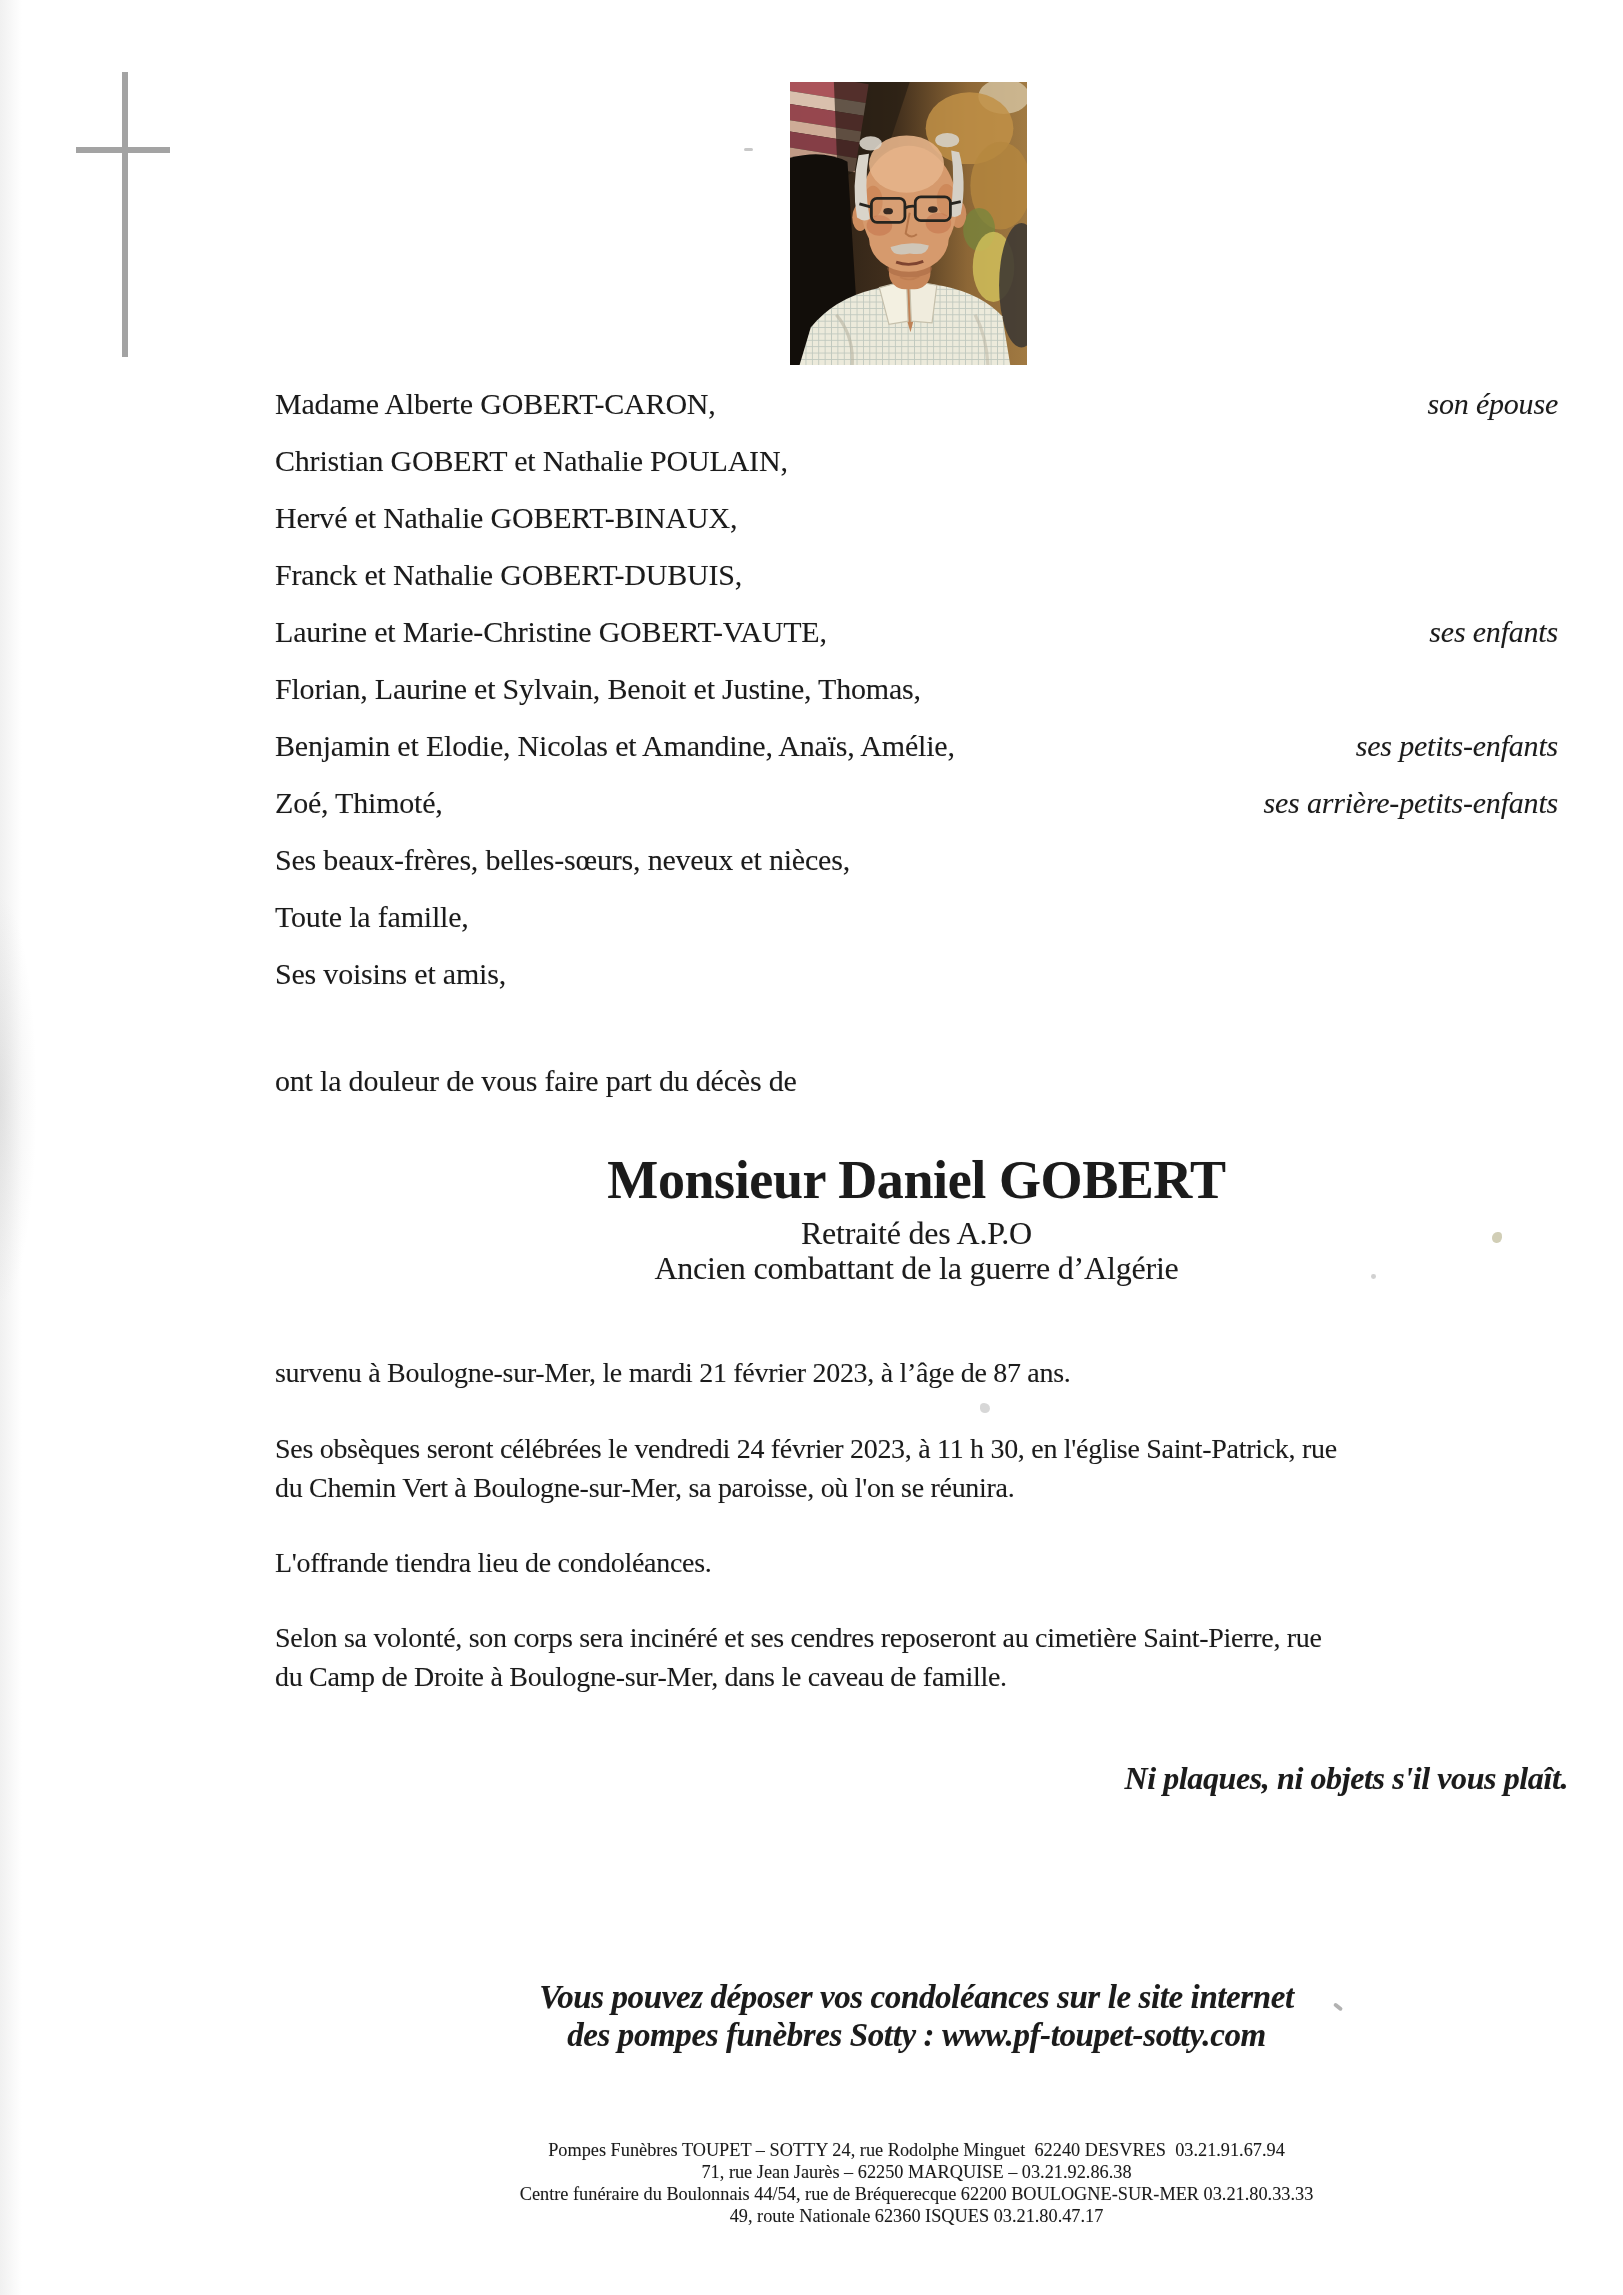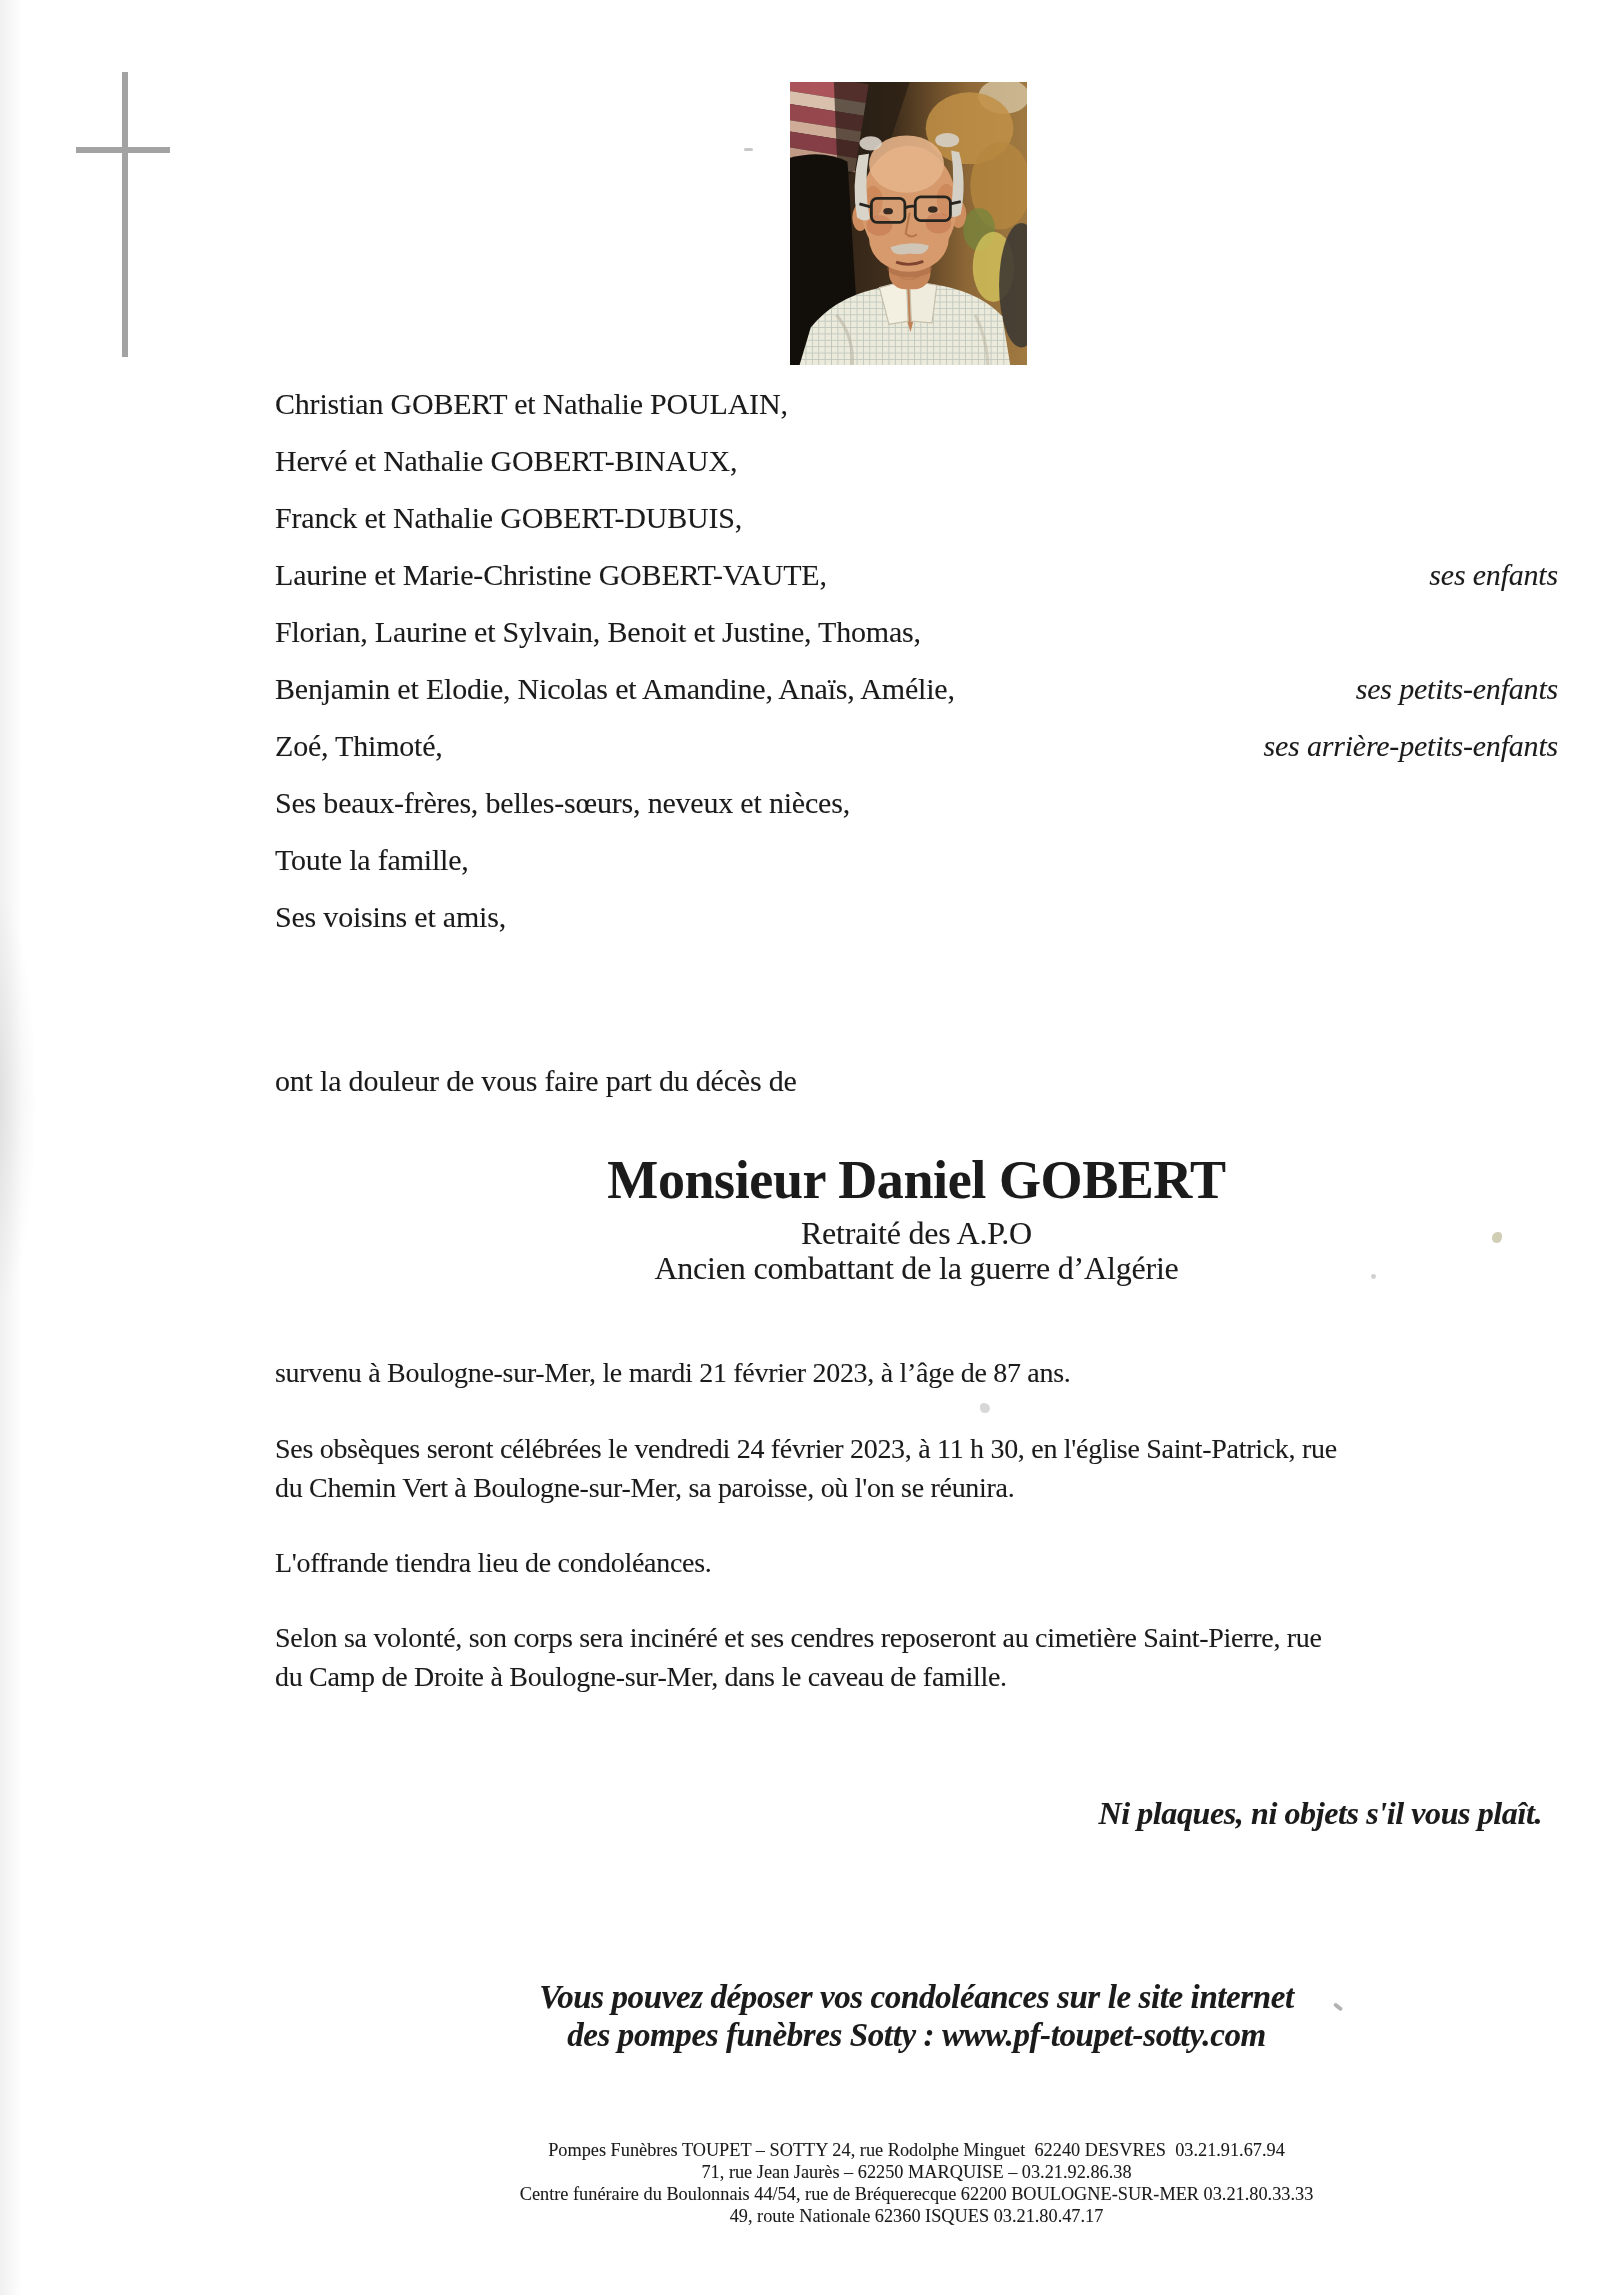--- a/index.html
+++ b/index.html
@@ -50,21 +50,21 @@
   .sub1{left:275px;top:1216px;width:1283px;text-align:center;font-size:32px;line-height:35px;}
   .sub2{left:275px;top:1251px;width:1283px;text-align:center;font-size:32px;line-height:35px;}
 
   .para{font-size:28px;line-height:39px;letter-spacing:-0.3px;}
   .p-death{left:275px;top:1353px;width:1291px;}
   .p-funeral{left:275px;top:1429px;width:1291px;}
   .p-offering{left:275px;top:1543px;width:1291px;}
   .p-cremation{left:275px;top:1618px;width:1291px;}
   .p-visits{left:275px;top:1841px;width:1291px;line-height:38px;}
 
-  .quote{right:82px;top:1760px;font-size:32px;font-weight:bold;font-style:italic;letter-spacing:-0.4px;margin-top:35px;}
+  .quote{right:56px;top:1760px;font-size:32px;font-weight:bold;font-style:italic;letter-spacing:-0.4px;}
 
   .note{left:275px;top:1978px;width:1283px;text-align:center;
         font-size:33px;font-weight:bold;font-style:italic;line-height:38px;letter-spacing:-0.4px;}
 
   .footer{left:275px;top:2139px;width:1283px;text-align:center;font-size:18.3px;line-height:22px;letter-spacing:0;}
 </style>
 </head>
 <body>
 
 <div class="page">
@@ -152,20 +152,24 @@
     <ellipse cx="179" cy="160" rx="6" ry="4" fill="#372a22"></ellipse>
 
     <path d="M150,164 Q146,184 145,190 Q152,197 159,191" stroke="#b5764a" stroke-width="2.5" fill="none"></path>
     <path d="M126,207 Q150,199 174,205 Q172,219 150,215 Q128,220 126,207 Z" fill="#cfc6b8"></path>
     <path d="M133,226 Q150,232 167,225" stroke="#7e4430" stroke-width="3.5" fill="none"></path>
     <path d="M138,245 Q150,251 162,244" stroke="#b5764a" stroke-width="2" opacity="0.5" fill="none"></path>
   </svg>
 
   <div class="names txt">
     <div class="row">
+      <span class="nm">Madame Alberte GOBERT-CARON,</span>
+      <span class="rel">son épouse</span>
+    </div>
+    <div class="row">
       <span class="nm">Christian GOBERT et Nathalie POULAIN,</span>
       <span class="rel"></span>
     </div>
     <div class="row">
       <span class="nm">Hervé et Nathalie GOBERT-BINAUX,</span>
       <span class="rel"></span>
     </div>
     <div class="row">
       <span class="nm">Franck et Nathalie GOBERT-DUBUIS,</span>
       <span class="rel"></span>

